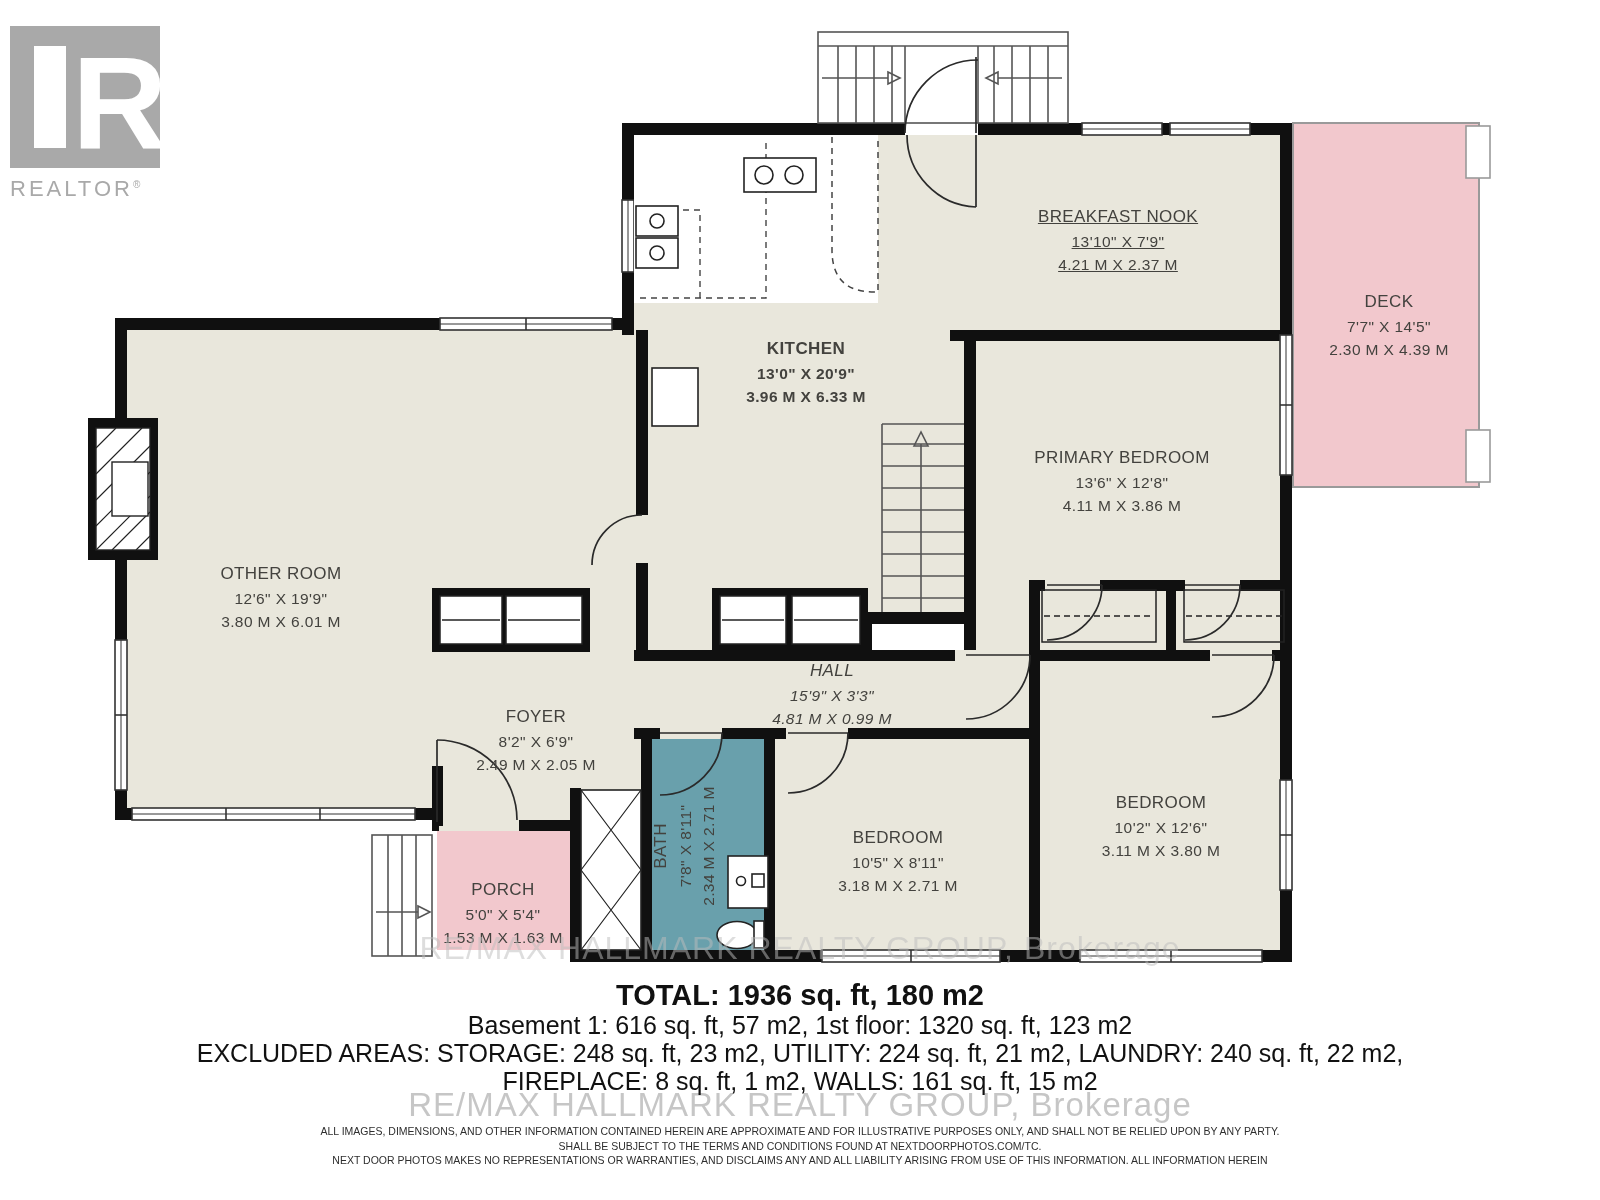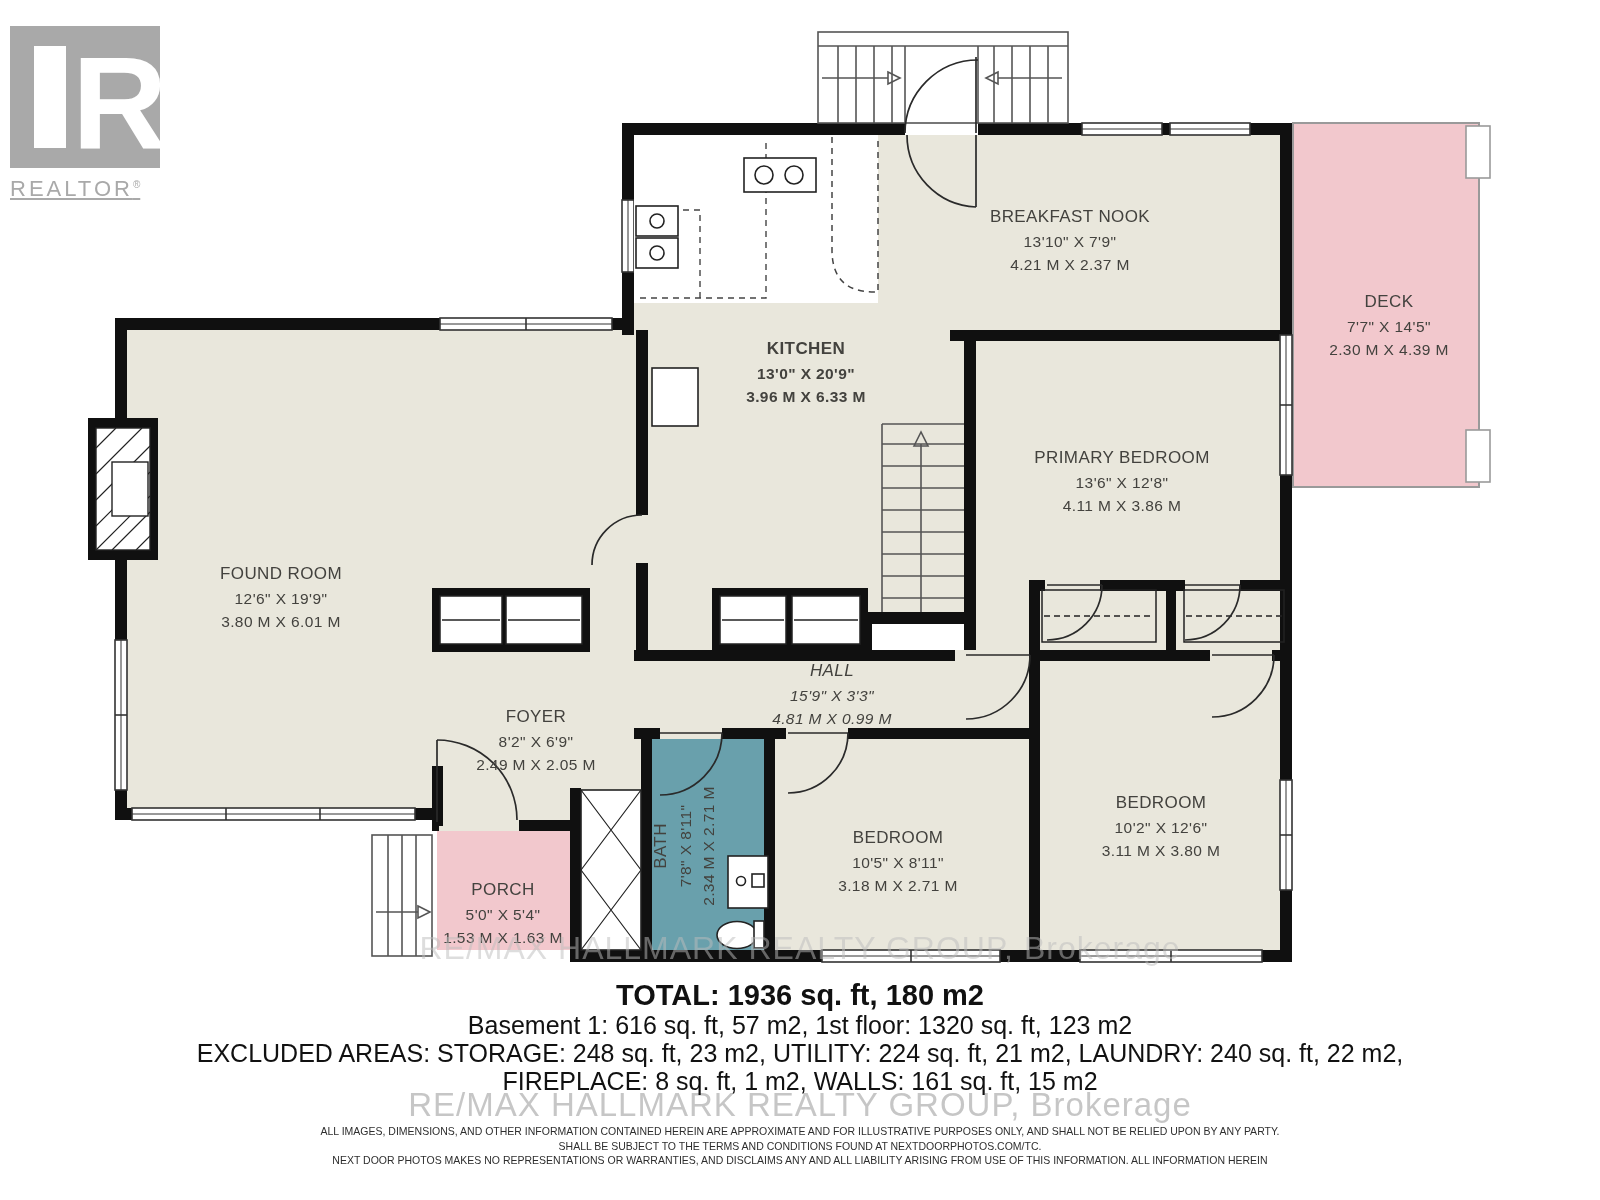--- a/index.html
+++ b/index.html
@@ -12,21 +12,21 @@
   .w{position:absolute;display:block;background:var(--wall,#101010);}
   .whitegap{position:absolute;background:#fff;}
   .deckbox{border:2px solid #9a9a9a;box-sizing:border-box;}
   svg.lines{position:absolute;left:0;top:0;}
   .rl{position:absolute;transform:translate(-50%,-50%);text-align:center;
       color:var(--label,#43423e);letter-spacing:.4px;white-space:nowrap;line-height:1.5;}
   .rl .nm{font-size:17px;}
   .rl .dim{font-size:15.5px;}
   .rl.rot{transform:translate(-50%,-50%) rotate(-90deg);}
   .logo-wrap{position:absolute;left:10px;top:26px;width:170px;}
-  .logo-text{margin-top:4px;color:var(--logo-gray,#a9a9a9);font-size:22px;letter-spacing:3px;text-decoration:underline;}
+  .logo-text{margin-top:4px;color:var(--logo-gray,#a9a9a9);font-size:22px;letter-spacing:3px;}
   .logo-text sup{font-size:10px;letter-spacing:0;}
   .wm1{position:absolute;left:0;right:0;top:930px;text-align:center;
        color:var(--watermark-gray,#bdbdbd);opacity:.5;font-size:32px;letter-spacing:1px;z-index:5;}
   .summary{position:absolute;left:0;right:0;top:979px;text-align:center;color:#111;z-index:2;}
   .summary .total{font-size:29px;font-weight:bold;line-height:32px;}
   .summary .ln{font-size:25px;line-height:28px;}
   .wm2{position:absolute;left:0;right:0;top:1086px;text-align:center;
        color:var(--watermark-gray,#bdbdbd);opacity:.85;font-size:33px;letter-spacing:1px;z-index:1;}
   .disclaimer{position:absolute;left:0;right:0;top:1124px;text-align:center;color:#2e2e2e;
        font-size:10.5px;line-height:14.5px;z-index:2;}
@@ -232,37 +232,37 @@
         <rect x="754" y="921" width="10" height="27"></rect>
     </g>
 
     <g stroke="#222" stroke-width="1.4">
       <rect x="96" y="428" width="54" height="122" fill="#fff"></rect>
       <path d="M96 448 l20 -20 M96 474 l46 -46 M96 500 l54 -54 M96 526 l54 -54 M96 550 l54 -54 M112 550 l38 -38 M136 550 l14 -14" fill="none" stroke-width="1.1"></path>
       <rect x="112" y="462" width="36" height="54" fill="#fff"></rect>
     </g>
   </svg>
 
-  <div class="rl" style="left:1070px;top:240px;">
+  <div class="rl" style="left:1118px;top:240px;text-decoration:underline;">
     <div class="nm">BREAKFAST NOOK</div>
     <div class="dim">13'10" X 7'9"</div>
     <div class="dim">4.21 M X 2.37 M</div>
   </div>
   <div class="rl" style="left:1389px;top:325px;">
     <div class="nm">DECK</div>
     <div class="dim">7'7" X 14'5"</div>
     <div class="dim">2.30 M X 4.39 M</div>
   </div>
   <div class="rl" style="left:806px;top:372px;font-weight:bold;">
     <div class="nm">KITCHEN</div>
     <div class="dim">13'0" X 20'9"</div>
     <div class="dim">3.96 M X 6.33 M</div>
   </div>
   <div class="rl" style="left:281px;top:597px;">
-    <div class="nm">FOUND ROOM</div>
+    <div class="nm">OTHER ROOM</div>
     <div class="dim">12'6" X 19'9"</div>
     <div class="dim">3.80 M X 6.01 M</div>
   </div>
   <div class="rl" style="left:1122px;top:481px;">
     <div class="nm">PRIMARY BEDROOM</div>
     <div class="dim">13'6" X 12'8"</div>
     <div class="dim">4.11 M X 3.86 M</div>
   </div>
   <div class="rl" style="left:832px;top:694px;font-style:italic;">
     <div class="nm">HALL</div>

